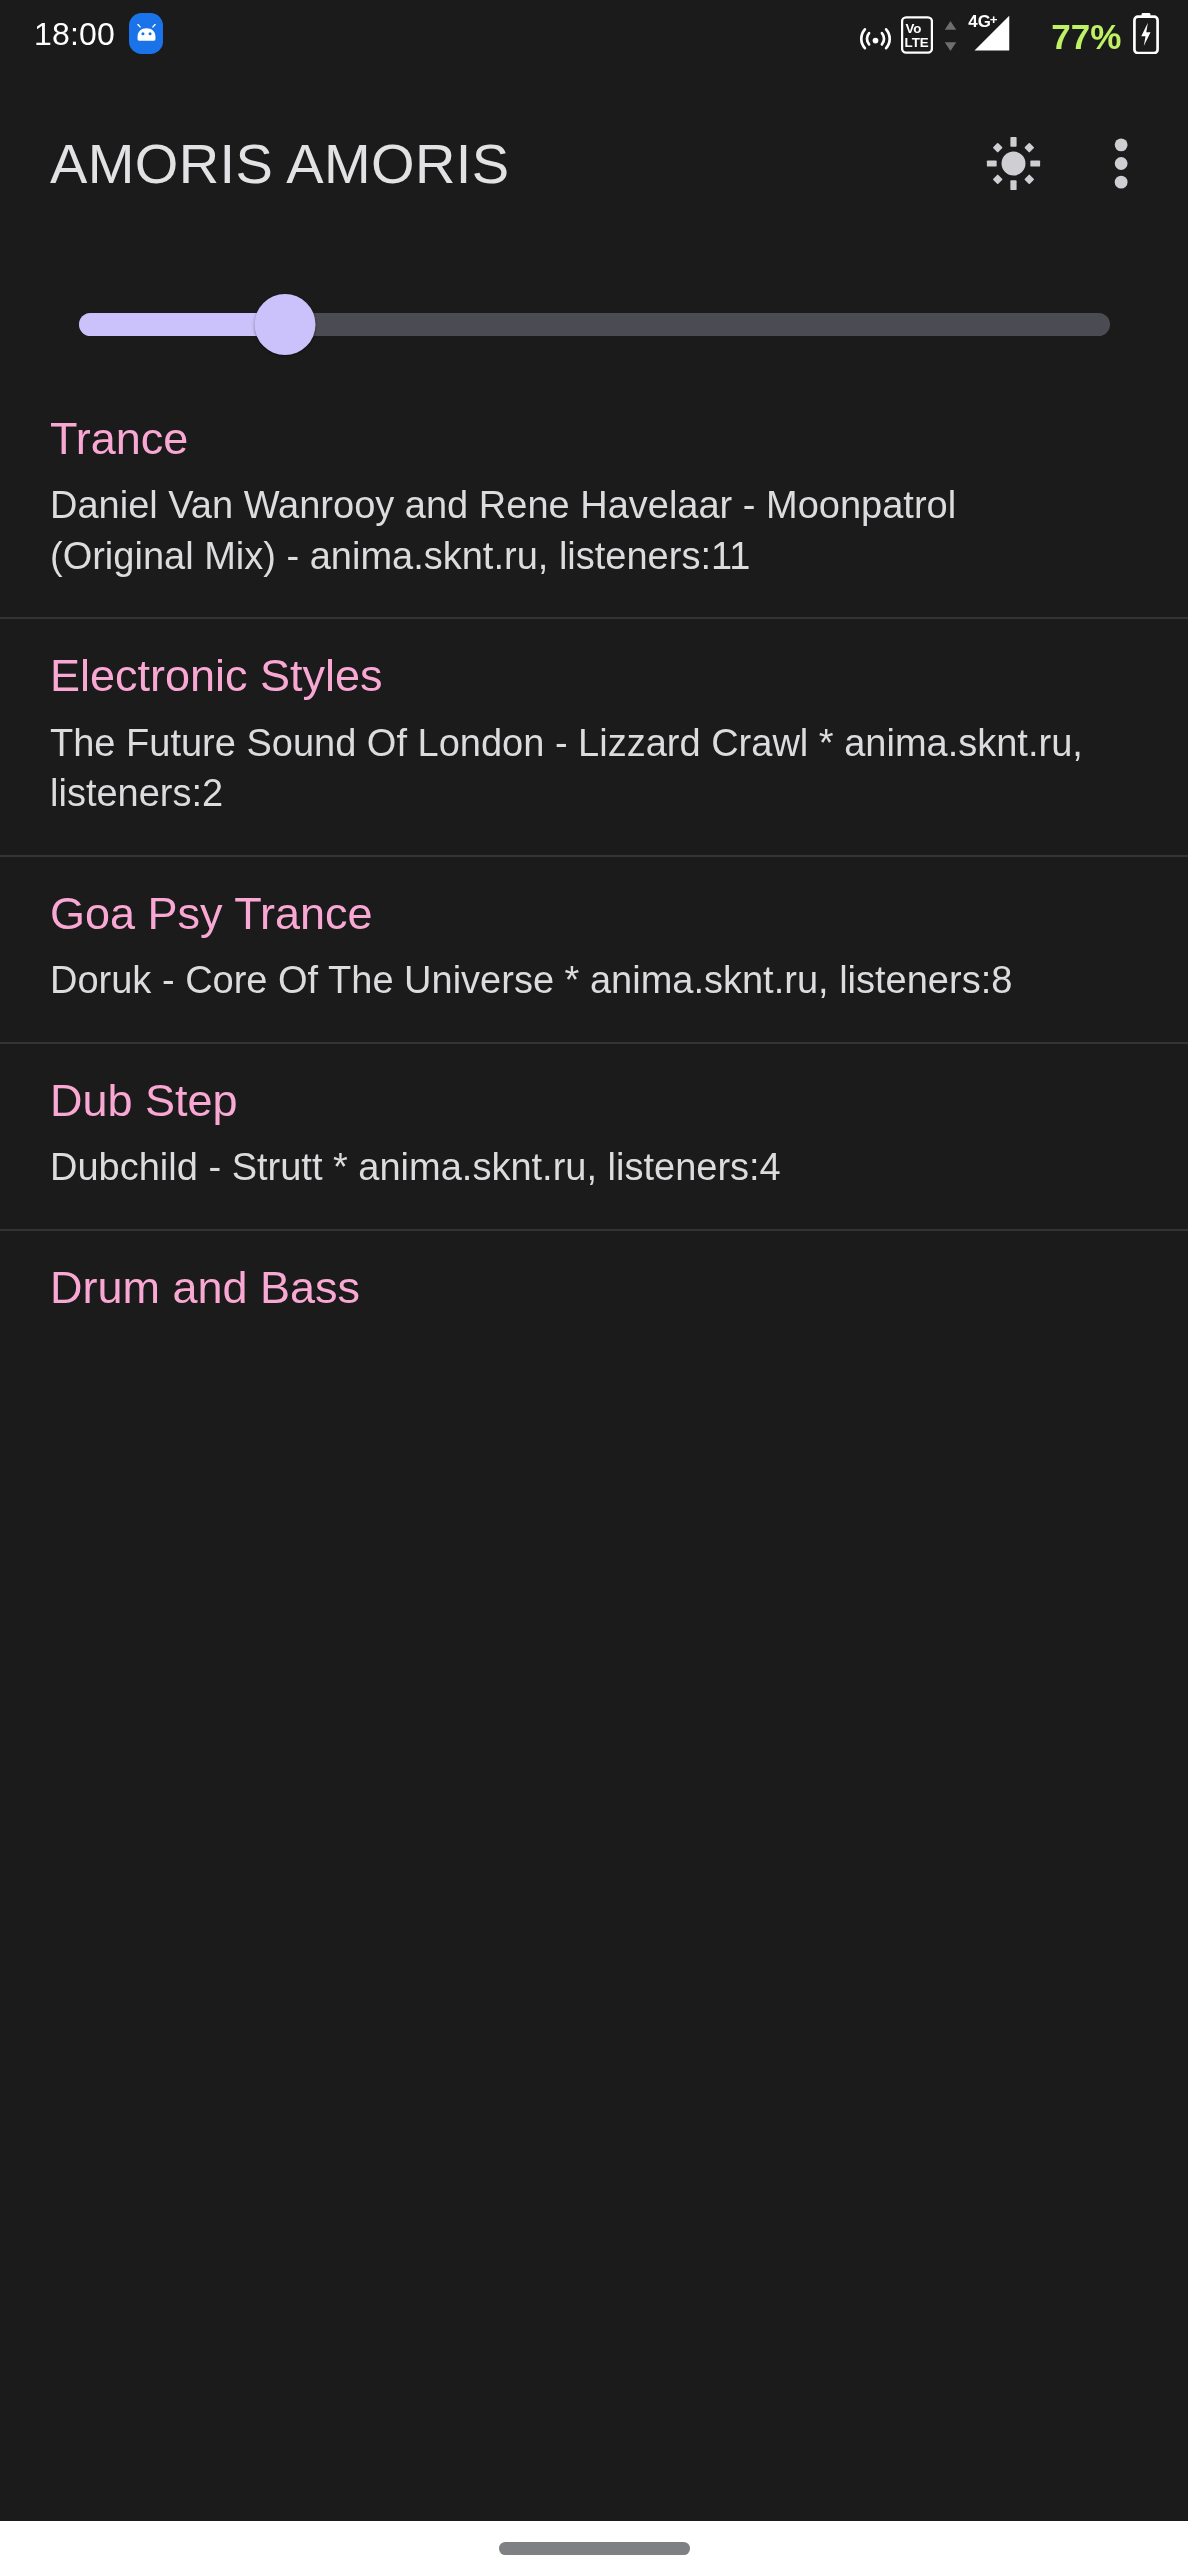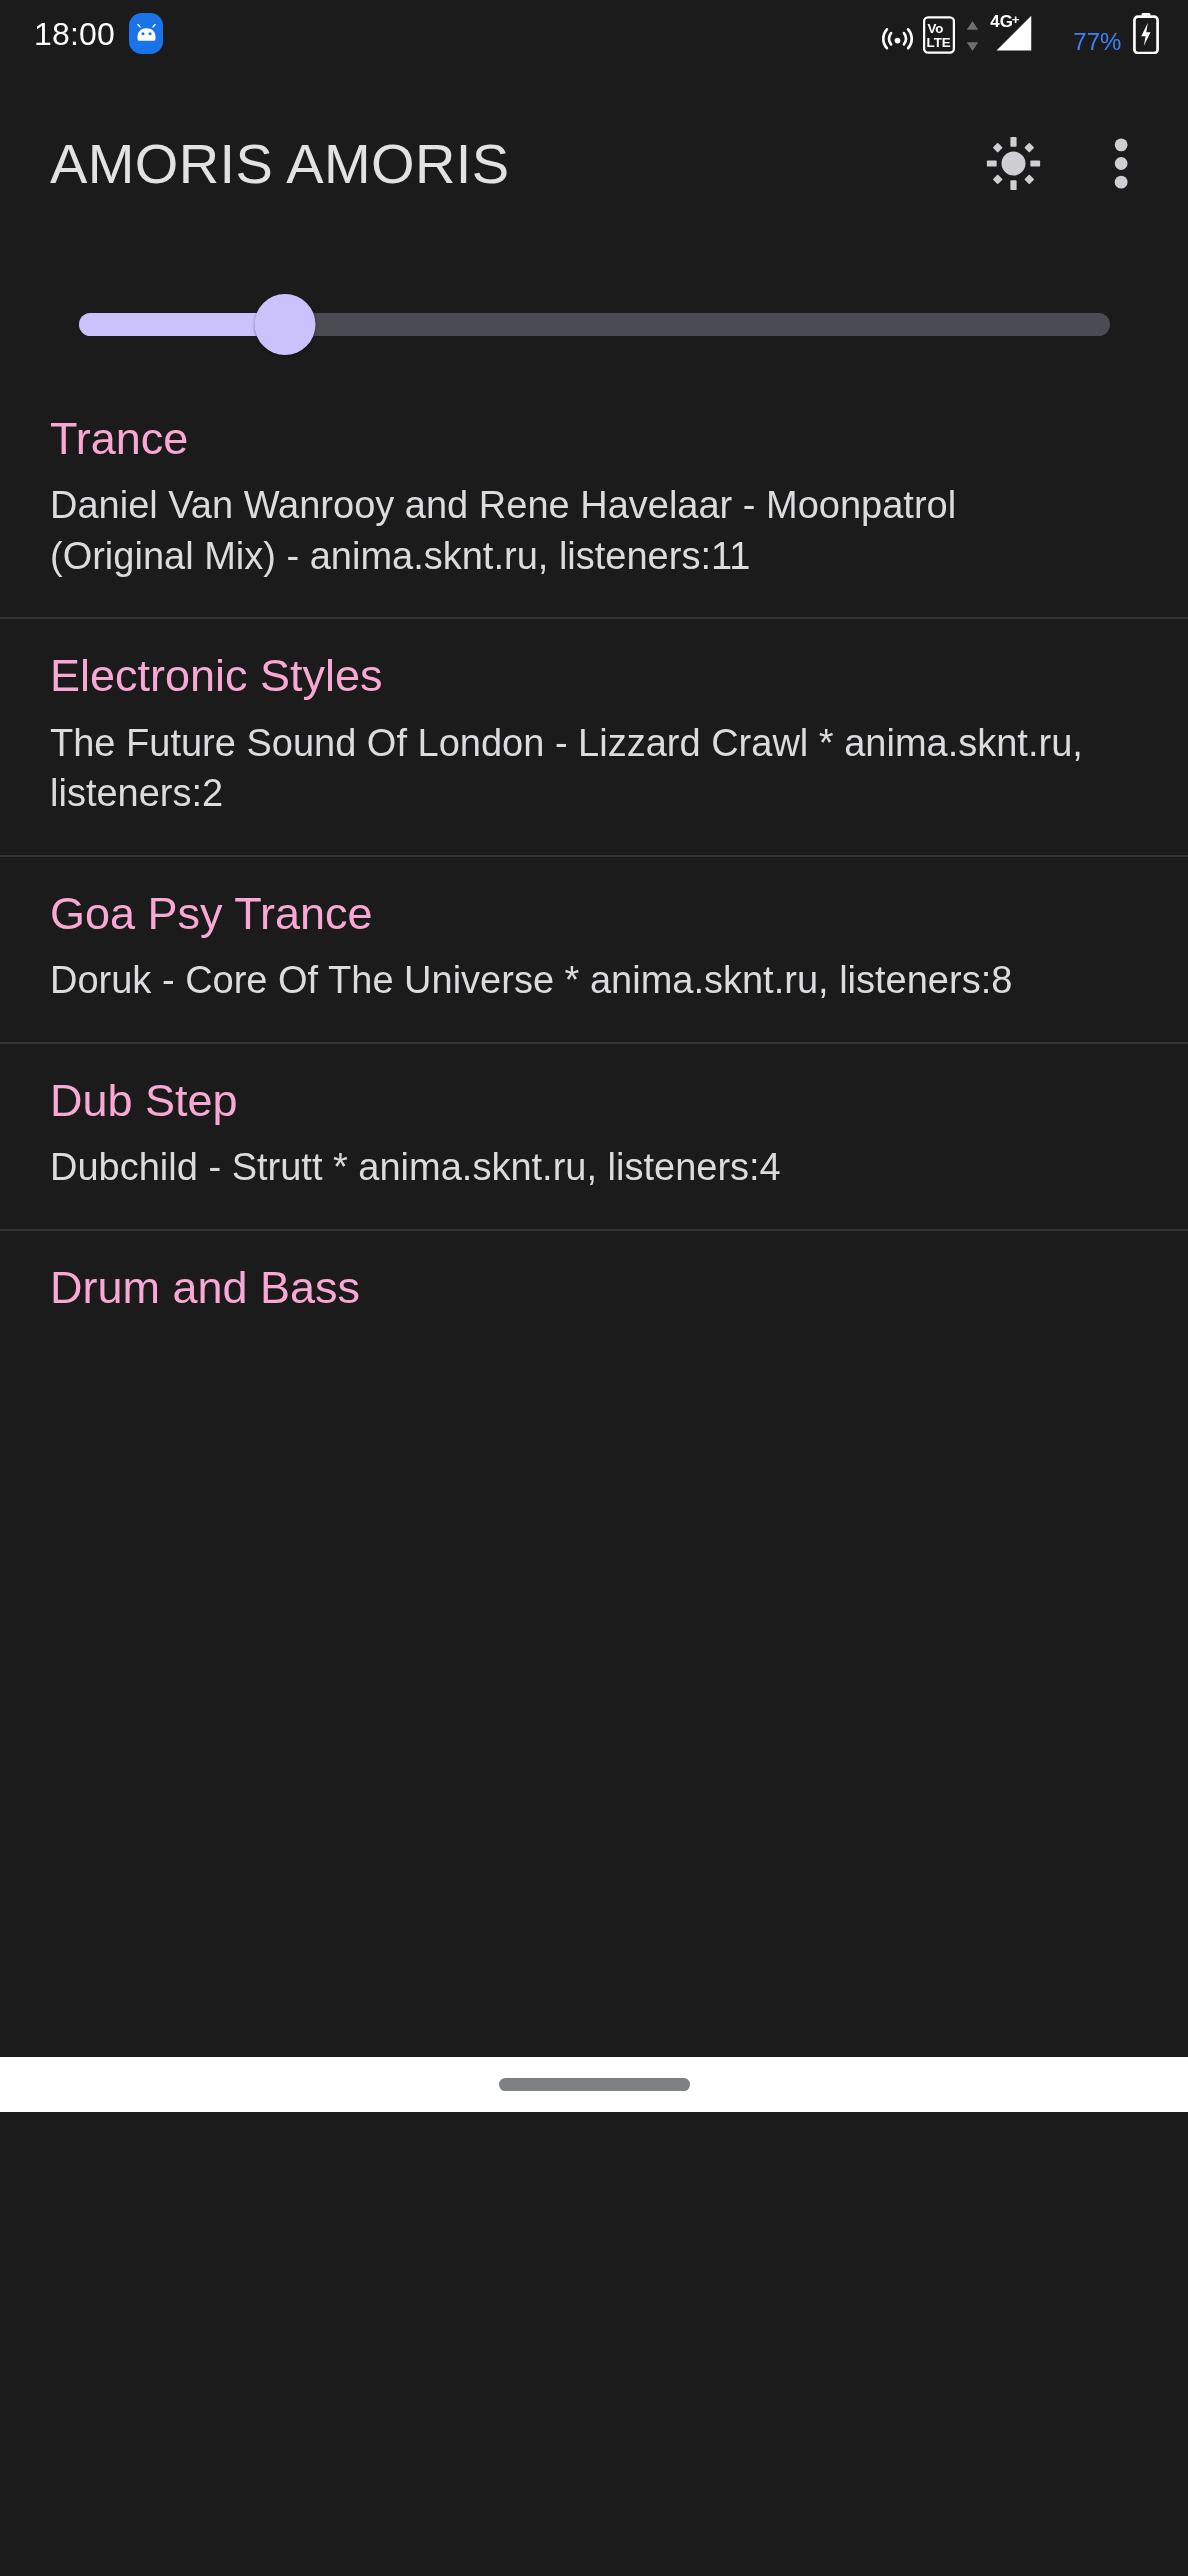--- a/index.html
+++ b/index.html
@@ -4,21 +4,21 @@
 <style>
   * { margin:0; padding:0; box-sizing:border-box; }
   html, body {
     width:1189px; height:2576px;
     background:#1b1b1b;
     font-family:"Liberation Sans", sans-serif;
     overflow:hidden;
   }
   #screen {
     position:relative;
-    width:1189px; height:2112px;
+    width:1189px; height:2576px;
     background:#1b1b1b;
     display:flex; flex-direction:column;
   }
 
   
   .statusbar {
     height:67px;
     flex:0 0 67px;
     display:flex; align-items:center;
     justify-content:space-between;
@@ -35,24 +35,25 @@
   .android-badge {
     width:34px; height:41px;
     background:#1a73e8;
     border-radius:12.5px;
     display:flex; align-items:center; justify-content:center;
   }
   .android-badge svg { display:block; }
   .sb-right { display:flex; align-items:flex-end; gap:9.8px; }
   .sb-right svg { display:block; }
   .sb-pct {
-    color:#3b82f6;
-    font-size:24px;
+    color:#bef264;
+    font-size:35px;
     line-height:1;
     margin:0 1.8px 0 3.6px;
+    font-weight:bold;
   }
 
   
   .appbar {
     flex:0 0 auto;
     height:192px;
     display:flex; align-items:center;
     padding:0 25px 0 50px;
   }
   .app-title {

